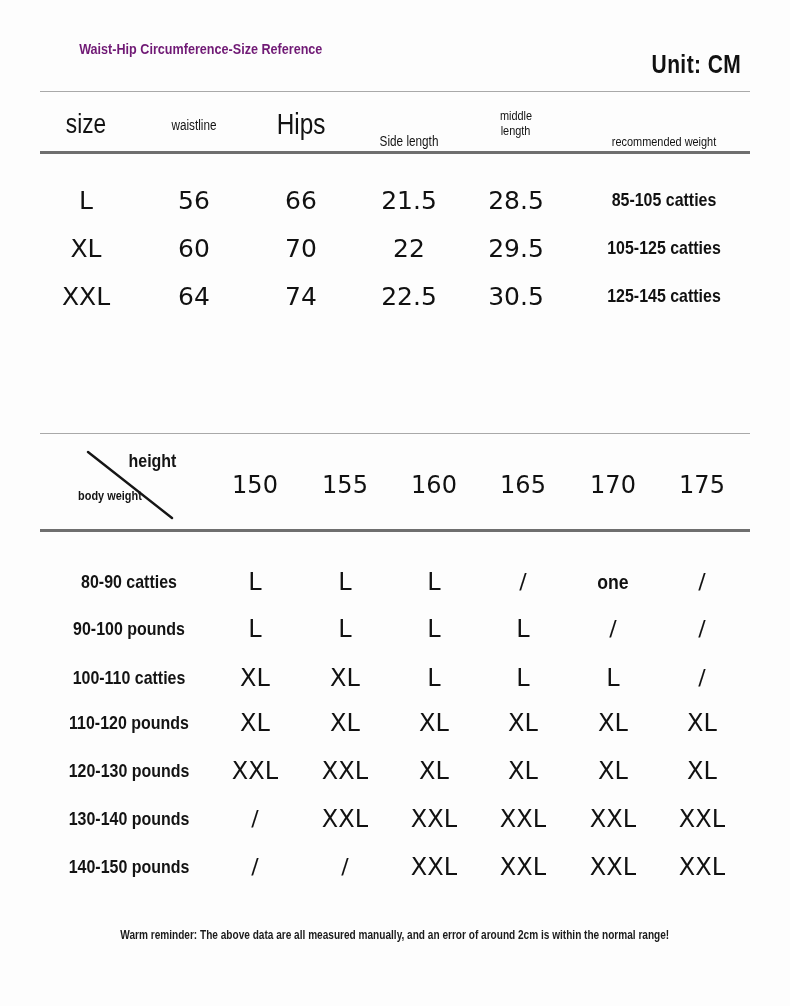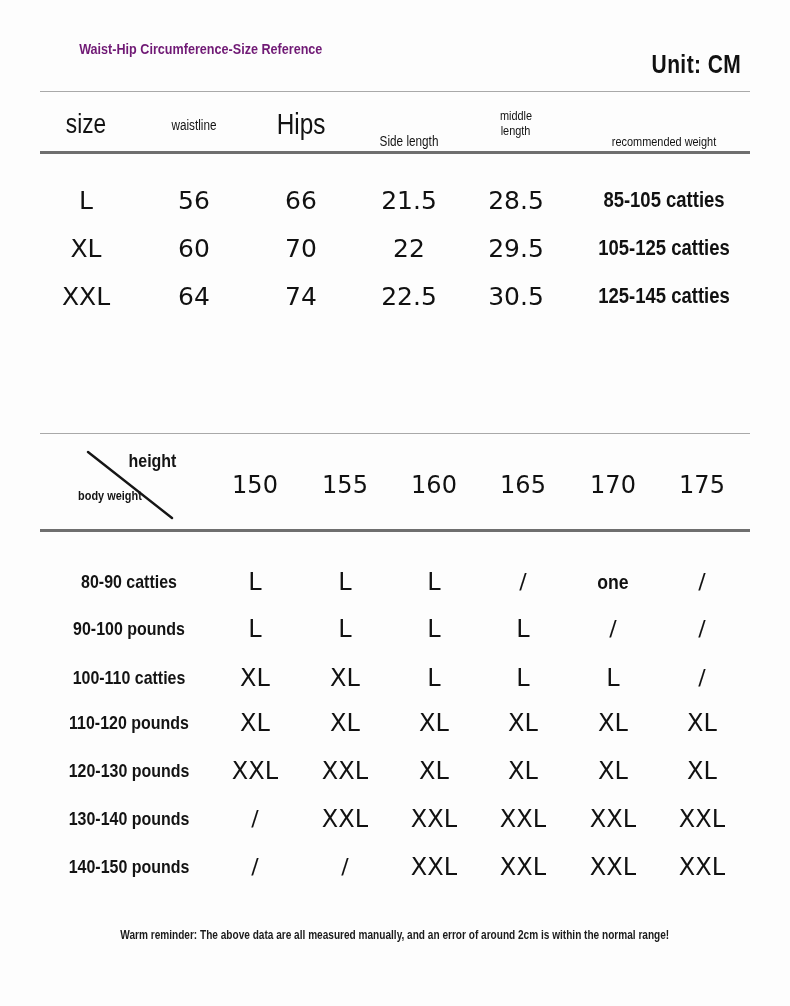--- a/index.html
+++ b/index.html
@@ -91,21 +91,21 @@
   .t1-h.sm  { font-size: 14px; }
   .t1-h.xs  { font-size: 13px; }
 
   .t1-v {
     font-size: 25px;
     font-weight: 400;
     color: #111;
   }
   .t1-v.label { font-size: 25px; }
   .t1-v.rec {
-    font-size: 22px;
+    font-size: 19px;
     font-weight: 700;
   }
 
   
   .section-title {
     position: absolute;
     left: 54px;
     top: 383px;
     font-size: 20px;
     font-weight: 700;

